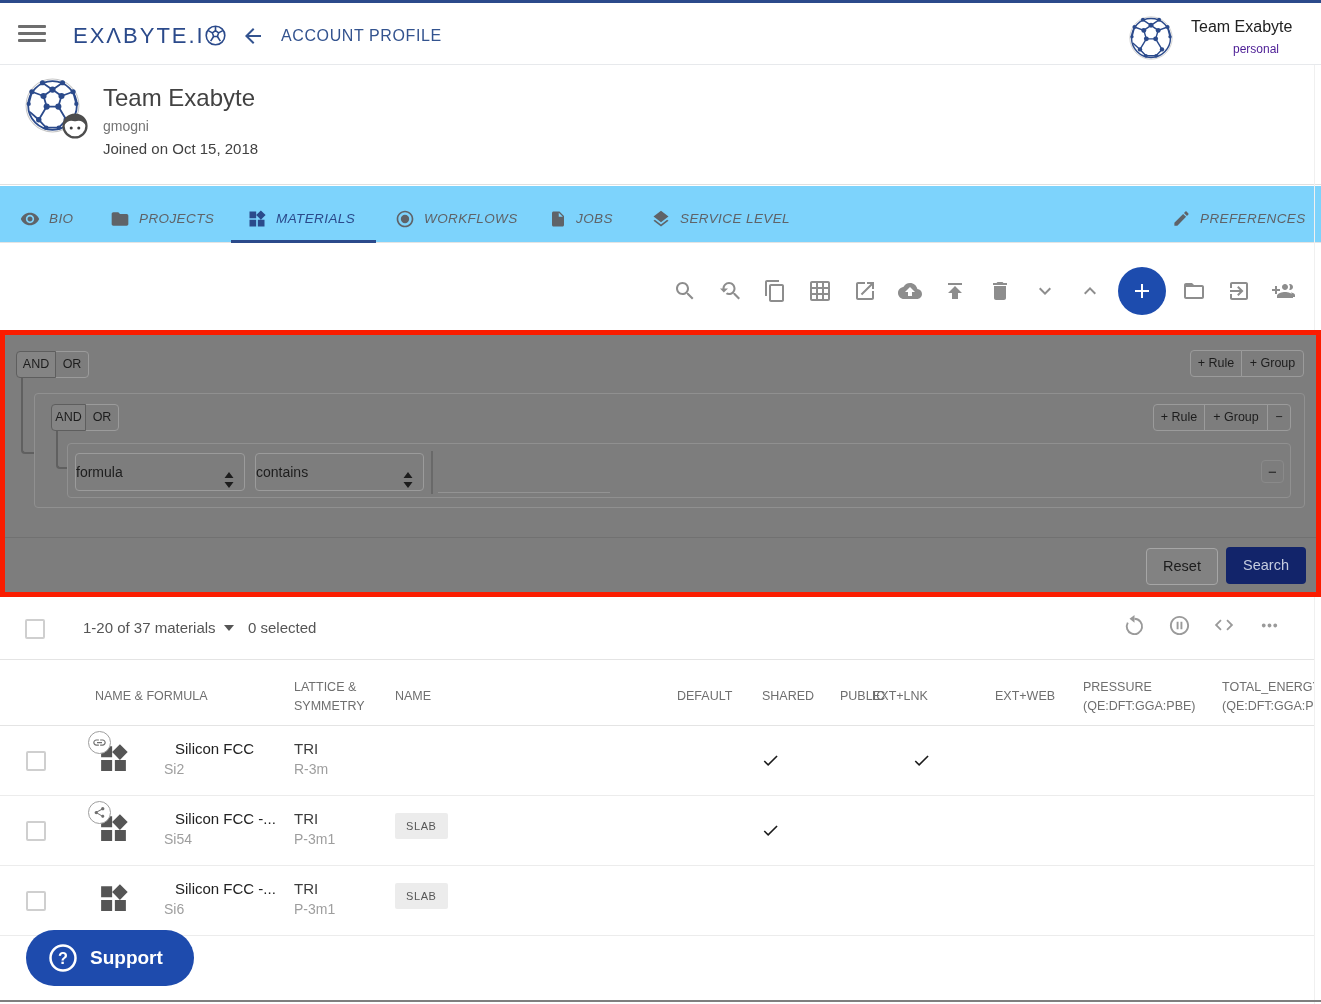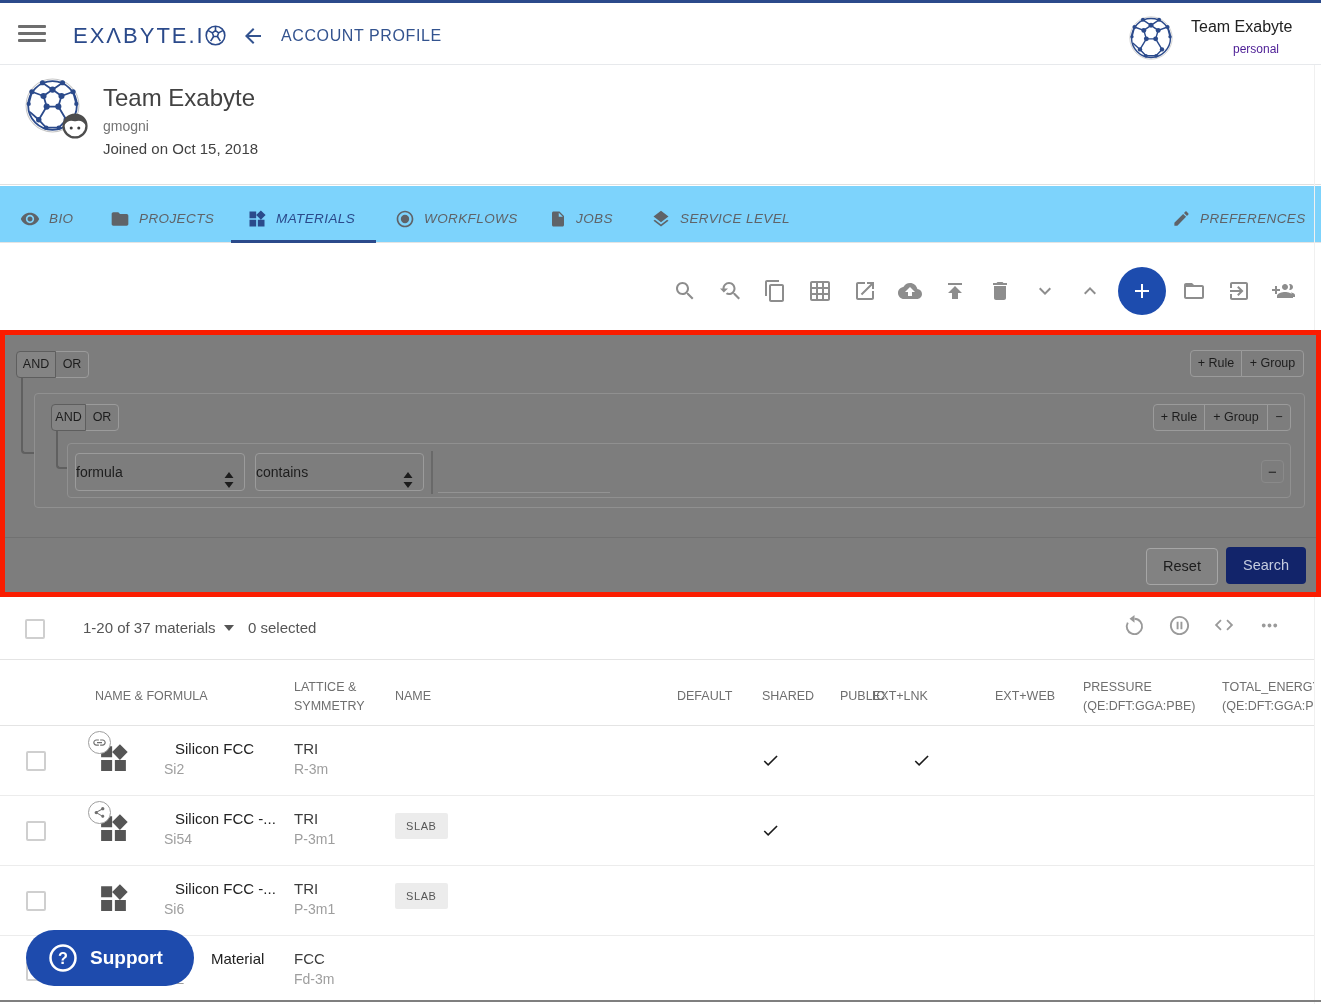--- a/index.html
+++ b/index.html
@@ -405,30 +405,20 @@
   <div class="cb" style="left:26px; top:25px;"></div>
   <div class="rowicon"><svg width="33" height="33" viewBox="0 0 24 24">
           <path fill="#555" d="M13 13v8h8v-8h-8zM3 21h8v-8H3v8zM3 3v8h8V3H3zm13.66-1.31L11 7.34 16.66 13l5.66-5.66-5.66-5.65z"></path>
         </svg></div>
   <div class="rname">Silicon FCC -...</div>
       <div class="rform">Si6</div>
   <div class="rlat">TRI</div>
       <div class="rsym">P-3m1</div>
   <div class="rtag">SLAB</div>
 </div>
-<div class="trow" style="top:936px; height:68px; border-bottom:none;">
-  <div class="cb" style="left:26px; top:25px;"></div>
-  <div class="rowicon"><svg width="33" height="33" viewBox="0 0 24 24">
-          <path fill="#555" d="M13 13v8h8v-8h-8zM3 21h8v-8H3v8zM3 3v8h8V3H3zm13.66-1.31L11 7.34 16.66 13l5.66-5.66-5.66-5.65z"></path>
-        </svg></div>
-  <div class="rname" style="left:200px">Material</div>
-      <div class="rform" style="left:164px">Si2</div>
-  <div class="rlat">FCC</div>
-      <div class="rsym">Fd-3m</div>
-</div>
 
 <div class="support">
   <svg class="q" width="30" height="30" viewBox="0 0 24 24">
         <circle cx="12" cy="12" r="10" fill="none" stroke="#fff" stroke-width="2"></circle>
         <text x="12" y="16.5" text-anchor="middle" font-size="13" font-weight="bold" fill="#fff" font-family="Liberation Sans">?</text>
       </svg>
   <div class="txt">Support</div>
 </div>
 <div class="hscroll"></div>
 </div>

